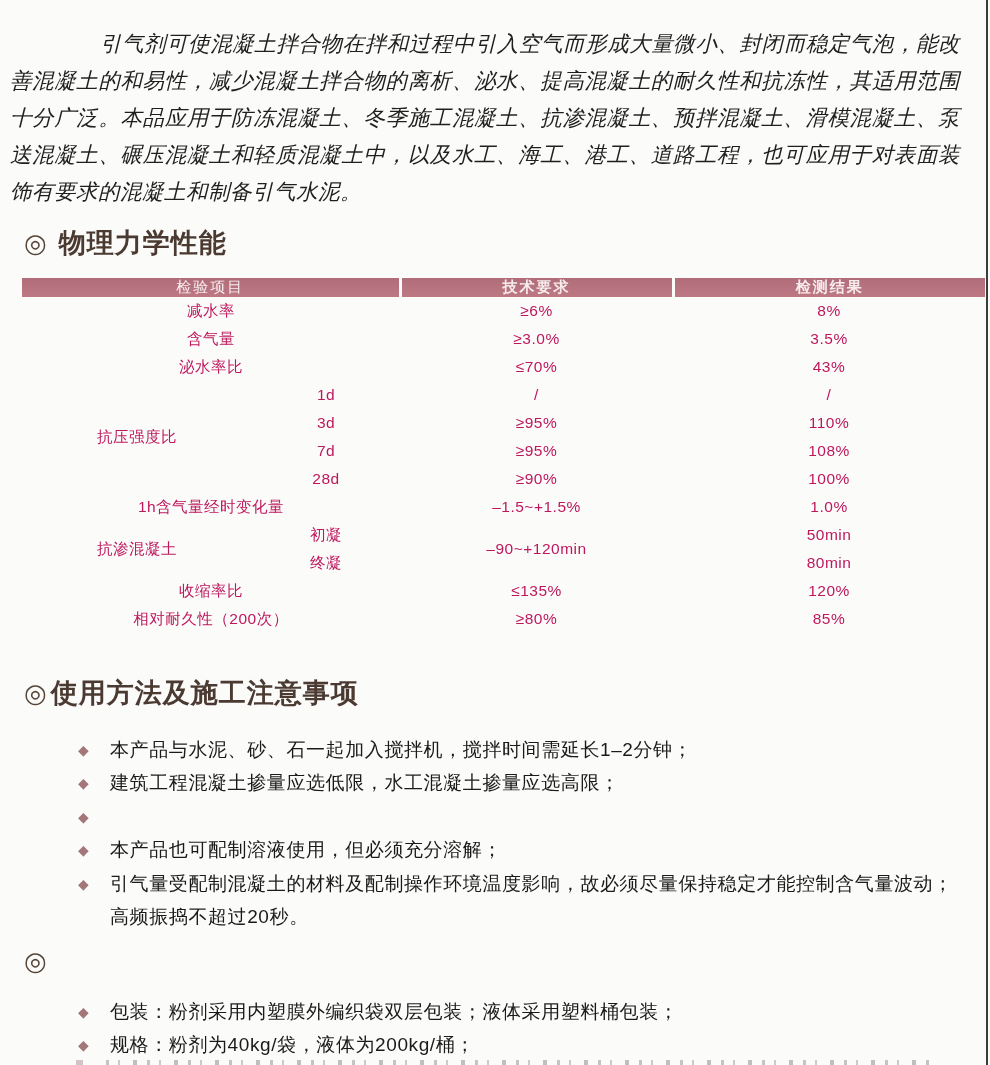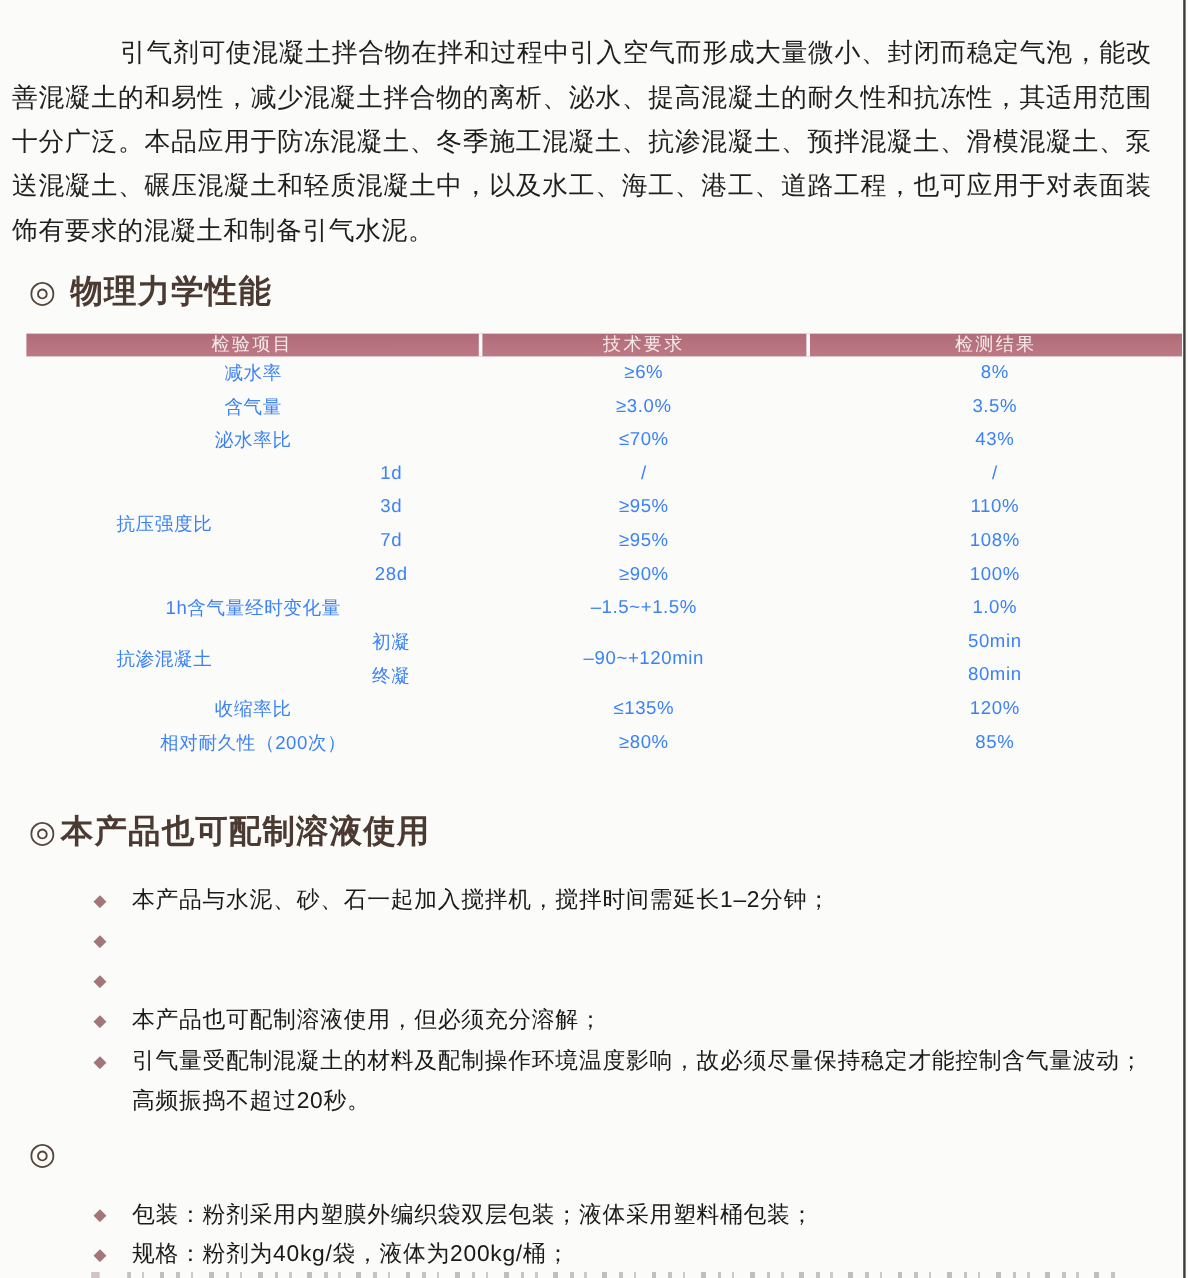--- a/index.html
+++ b/index.html
@@ -12,21 +12,21 @@
   .page{position:relative;width:990px;height:1065px;overflow:hidden;}
   .right-edge{
     position:absolute;top:0;right:2px;width:2px;height:1065px;
     background:#3c3c3c;z-index:5;
   }
   
   .intro{
     margin:26px 30px 0 10px;
     font-size:21.5px;line-height:37px;
     text-align:justify;text-indent:90px;
-    color:#1f1f1f;letter-spacing:0.5px;
+    color:#1f1f1f;letter-spacing:0.5px;font-style:italic;
   }
   
   .sec{
     margin:14px 0 0 24px;
     font-size:27px;font-weight:bold;color:#4b3a31;
     letter-spacing:1px;display:flex;align-items:center;
   }
   .sec .marker{font-weight:normal;font-size:26px;color:#564539;}
   .sec .marker.wide{margin-right:11px;}
   .sec .marker.tight{margin-right:3px;}
@@ -35,24 +35,24 @@
   
   table.perf{
     border-collapse:collapse;table-layout:fixed;
     margin:17px 0 0 22px;width:963px;
   }
   table.perf th{
     background:linear-gradient(#b06d79,#bd7884);
     color:#f7ecec;font-weight:normal;font-size:15px;
     height:15px;padding:0;text-align:center;letter-spacing:2px;
   }
-  table.perf th + th{border-left:3px solid #fbfbfa;}
+  table.perf th + th{border-left:3px solid #fbfbfa;font-weight:bold;}
   table.perf td{
     height:28px;padding:0;text-align:center;vertical-align:middle;
-    font-size:15.5px;color:#3b82f6;letter-spacing:0.5px;
+    font-size:15.5px;color:#be185d;letter-spacing:0.5px;
   }
   td.num{font-size:15px;letter-spacing:0.2px;}
   
   .blist{margin-top:0;}
   .blist.usage{margin-top:22px;}
   .blist.pack{margin-top:18px;}
   .bullet{
     display:flex;align-items:center;height:33.5px;
     padding-left:78px;font-size:19px;color:#1a1a1a;letter-spacing:0.6px;
   }
@@ -165,30 +165,31 @@
       <tr>
         <td colspan="2">相对耐久性（200次）</td>
         <td class="num">≥80%</td>
         <td class="num">85%</td>
       </tr>
     </tbody>
   </table>
 
   <h2 class="sec h2">
     <span class="marker tight">◎</span>
-    <span>本产品也可配制溶液使用</span>
+    <span>使用方法及施工注意事项</span>
   </h2>
 
   <div class="blist usage">
     <div class="bullet">
       <span class="dm">◆</span>
       <span>本产品与水泥、砂、石一起加入搅拌机，搅拌时间需延长1–2分钟；</span>
     </div>
     <div class="bullet">
       <span class="dm">◆</span>
+      <span>建筑工程混凝土掺量应选低限，水工混凝土掺量应选高限；</span>
     </div>
     <div class="bullet">
       <span class="dm">◆</span>
     </div>
     <div class="bullet">
       <span class="dm">◆</span>
       <span>本产品也可配制溶液使用，但必须充分溶解；</span>
     </div>
     <div class="bullet">
       <span class="dm">◆</span>

